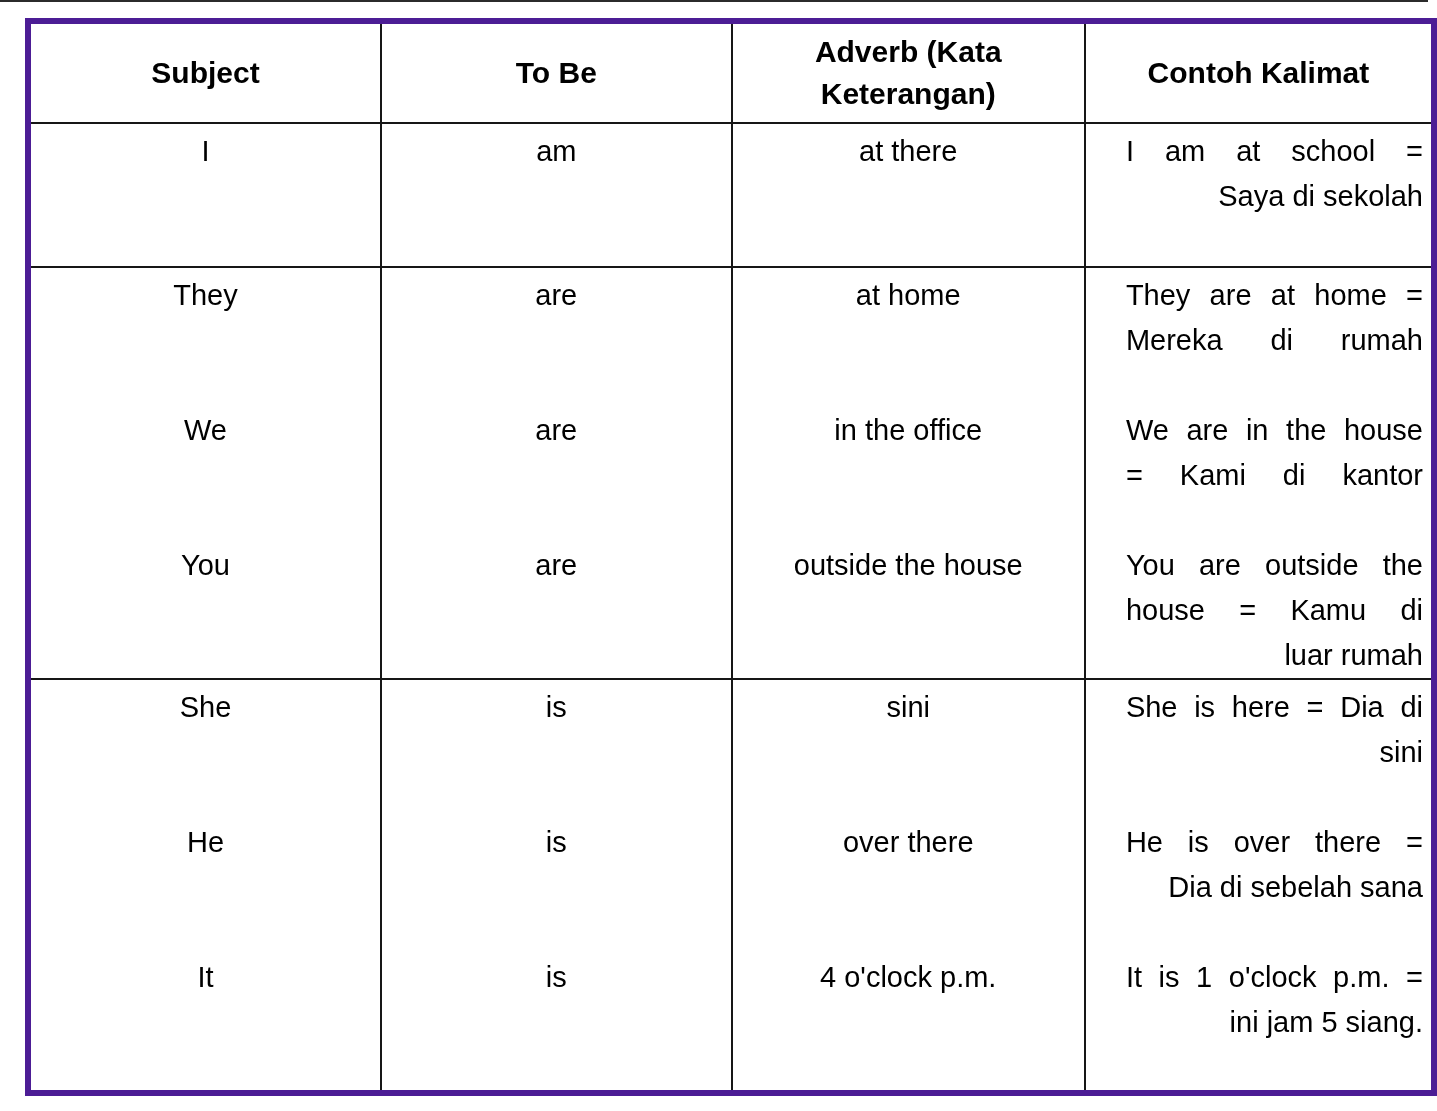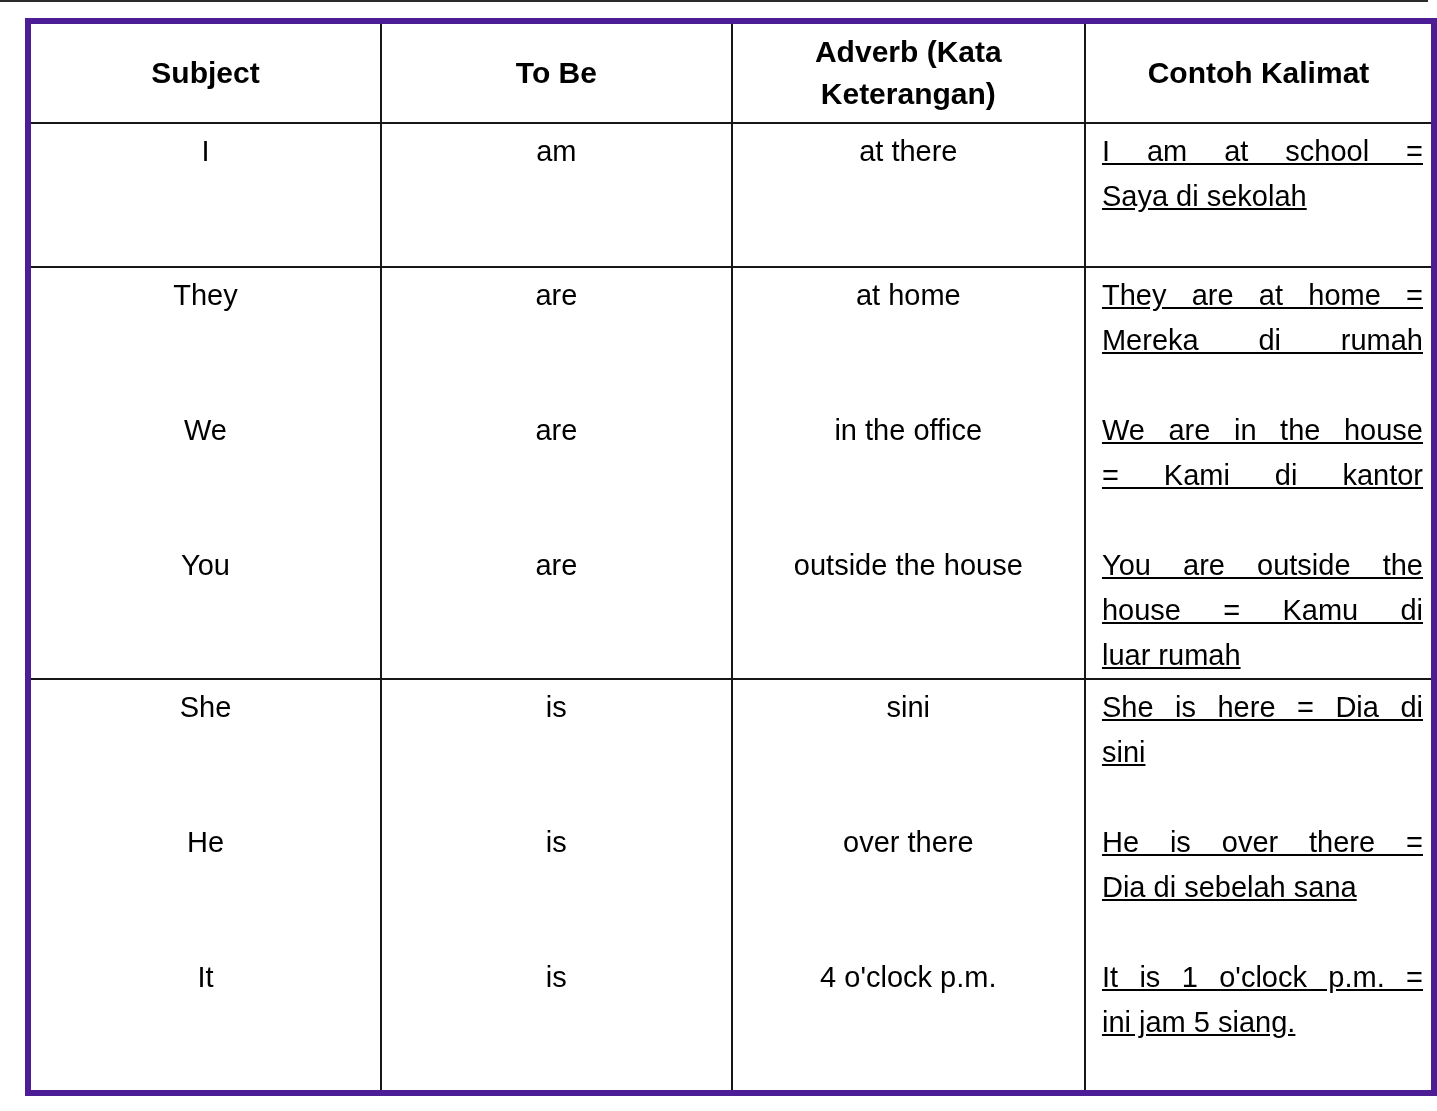--- a/index.html
+++ b/index.html
@@ -43,30 +43,29 @@
     vertical-align: middle;
     padding: 0 10px;
   }
   td {
     vertical-align: top;
     font-size: 29px;
     padding: 5px 0 0 0;
   }
   td.c { text-align: center; }
   td.example {
-    padding: 5px 8px 0 16px;
+    padding: 5px 8px 0 40px;
     text-align: left;
-    text-decoration: underline;
   }
   .entry {
     height: 135px;
     line-height: 45px;
   }
   .entry.single { height: auto; }
-  .line { line-height: 45px; text-align: left; }
+  .line { line-height: 45px; text-align: right; }
   .line.j {
     text-align: justify;
     text-align-last: justify;
   }
 </style>
 </head>
 <body>
 
 <div class="top-edge-line"></div>
 

